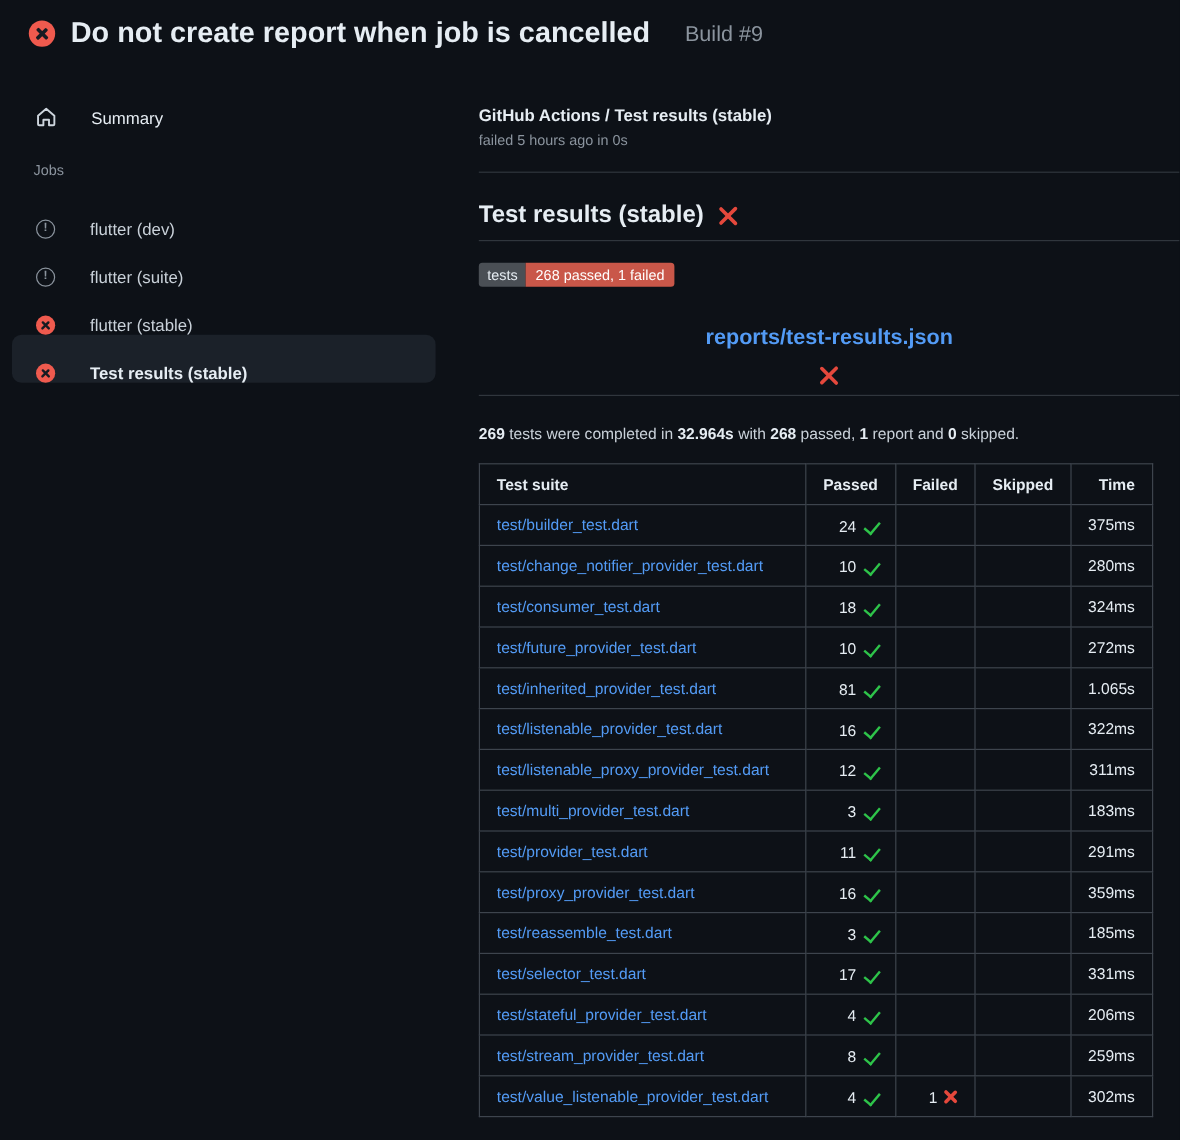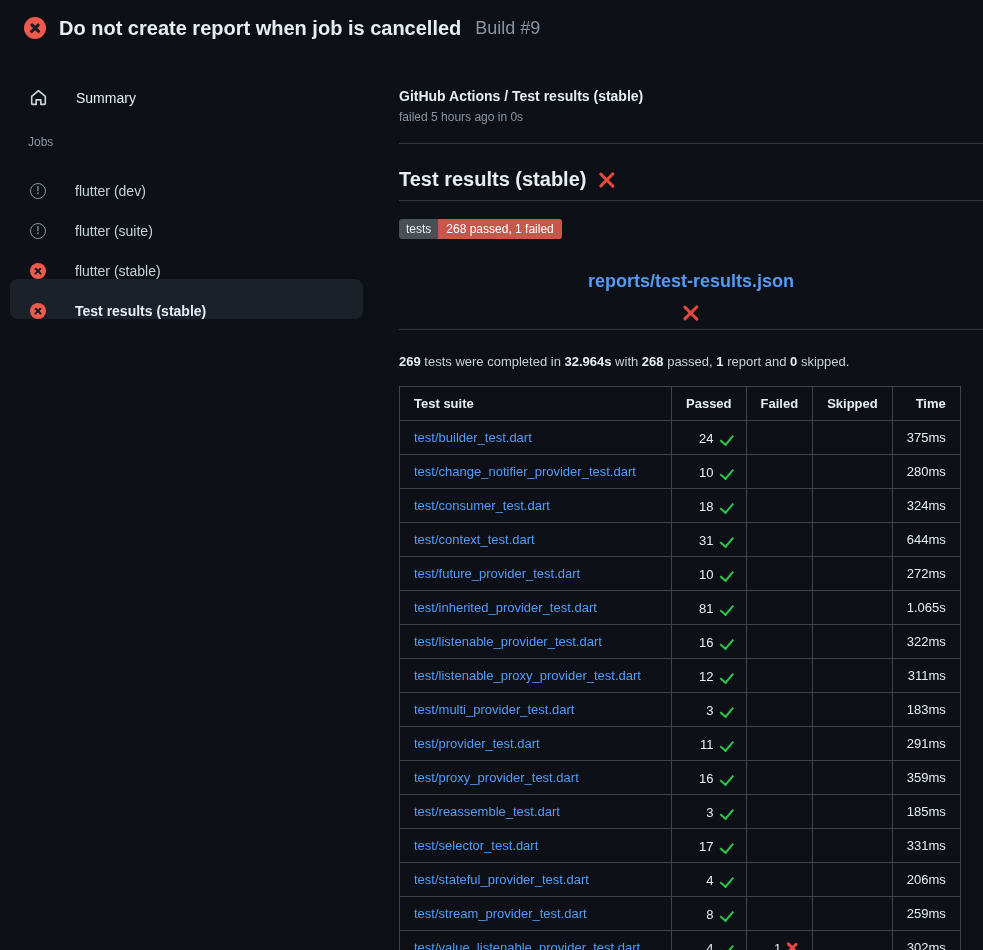--- a/index.html
+++ b/index.html
@@ -17,22 +17,22 @@
     --badge-red:#c95749;
     --selected:#1b2129;
   }
   *{margin:0;padding:0;box-sizing:border-box;}
   html,body{width:983px;height:950px;overflow:hidden;}
   body{background:var(--bg);font-family:"Liberation Sans",sans-serif;color:var(--fg);}
   .app{width:983px;height:950px;position:relative;}
 
   
   .run-header{height:56px;display:flex;align-items:center;padding:0 24px;gap:13px;}
-  .run-title{font-size:20px;font-weight:700;color:var(--fg);white-space:nowrap;}
-  .run-build{font-size:18px;font-weight:400;color:var(--muted);margin-left:1px;}
+  .run-title{font-size:24px;font-weight:700;color:var(--fg);white-space:nowrap;}
+  .run-build{font-size:18px;font-weight:400;color:var(--muted);margin-left:16px;}
 
   
   .layout{display:flex;align-items:flex-start;}
   aside{width:375px;flex:0 0 375px;padding:24px 12px 0 10px;}
   main{flex:1;padding:32px 0 0 24px;min-width:0;}
 
   
   .side-item{display:flex;align-items:flex-end;gap:29px;height:26px;padding-left:20px;cursor:pointer;}
   .side-item .side-label{font-size:14px;color:var(--fg-dim);}
   .side-item.summary .side-label{color:var(--fg);}
@@ -193,30 +193,20 @@
               <td class="suite"><a href="#">test/consumer_test.dart</a></td>
               <td class="num"><span class="cellwrap">
                   <span>18</span>
                   <span class="check"></span>
                 </span></td>
               <td class="num"></td>
               <td class="num"></td>
               <td class="time">324ms</td>
             </tr>
             <tr>
-              <td class="suite"><a href="#">test/context_test.dart</a></td>
-              <td class="num"><span class="cellwrap">
-                  <span>31</span>
-                  <span class="check"></span>
-                </span></td>
-              <td class="num"></td>
-              <td class="num"></td>
-              <td class="time">644ms</td>
-            </tr>
-            <tr>
               <td class="suite"><a href="#">test/future_provider_test.dart</a></td>
               <td class="num"><span class="cellwrap">
                   <span>10</span>
                   <span class="check"></span>
                 </span></td>
               <td class="num"></td>
               <td class="num"></td>
               <td class="time">272ms</td>
             </tr>
             <tr>

